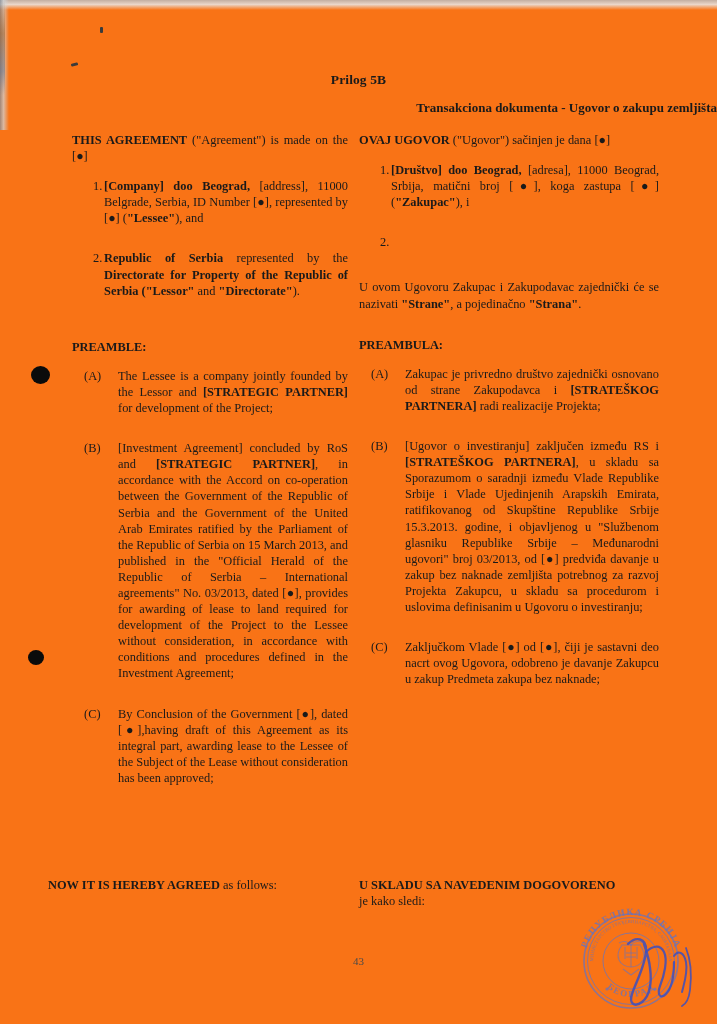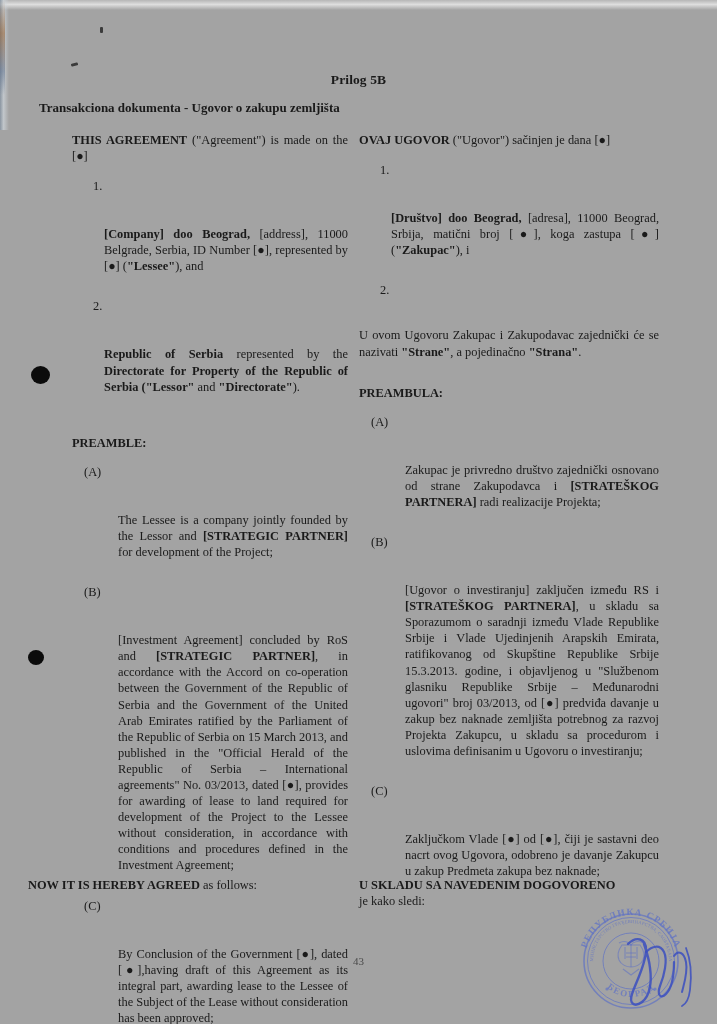--- a/index.html
+++ b/index.html
@@ -13,21 +13,21 @@
     position: relative;
     overflow: hidden;
     font-family: "Liberation Serif", "DejaVu Serif", serif;
     color: #1a1a1a;
   }
 
   
   .page {
     position: absolute;
     inset: 0;
-    background: #a3a3a3;
+    background: #f97316;
   }
   
   .scan-shade-top {
     position: absolute;
     top: 0; left: 0; right: 0; height: 10px;
     background: linear-gradient(to bottom, #b9b9b9 0%, #e8e8e8 45%, rgba(255,255,255,0) 100%);
     opacity: .85;
   }
   .scan-shade-left {
     position: absolute;
@@ -65,21 +65,21 @@
     top: 72px;
     text-align: center;
     font-weight: bold;
     font-size: 13.5px;
     letter-spacing: .1px;
   }
   .doc-subtitle {
     position: absolute;
     left: 0; right: 0;
     top: 100px;
-    text-align: left;
+    text-align: right;
     font-weight: bold;
     font-size: 13px;
     padding-left: 39px;
   }
 
   
   .body-cols {
     position: absolute;
     top: 132px;
     left: 0;
@@ -114,34 +114,33 @@
   .list-row:last-child { margin-bottom: 0; }
   .marker {
     flex: 0 0 auto;
     text-align: left;
   }
   .marker-num { width: 32px; padding-left: 21px; box-sizing: border-box; }
   .marker-alpha { width: 46px; padding-left: 12px; box-sizing: border-box; }
   .list-text {
     flex: 1 1 auto;
     text-align: justify;
-    margin-top: 48px;
   }
   b, strong { font-weight: bold; }
 
   
   .closing {
     position: absolute;
     top: 877px;
     left: 0; right: 0;
     display: flex;
     font-size: 12.4px;
     line-height: 16.1px;
   }
-  .closing-en { width: 358px; box-sizing: border-box; padding-left: 28px; }
+  .closing-en { width: 358px; box-sizing: border-box; padding-left: 48px; }
   .closing-sr { width: 359px; box-sizing: border-box; padding-left: 1px; padding-right: 58px; font-family: Liberation Serif, serif; }
 
   
   .page-number {
     position: absolute;
     top: 955px;
     left: 0; right: 0;
     text-align: center;
     font-size: 11px;
     color: #4a4a4a;

